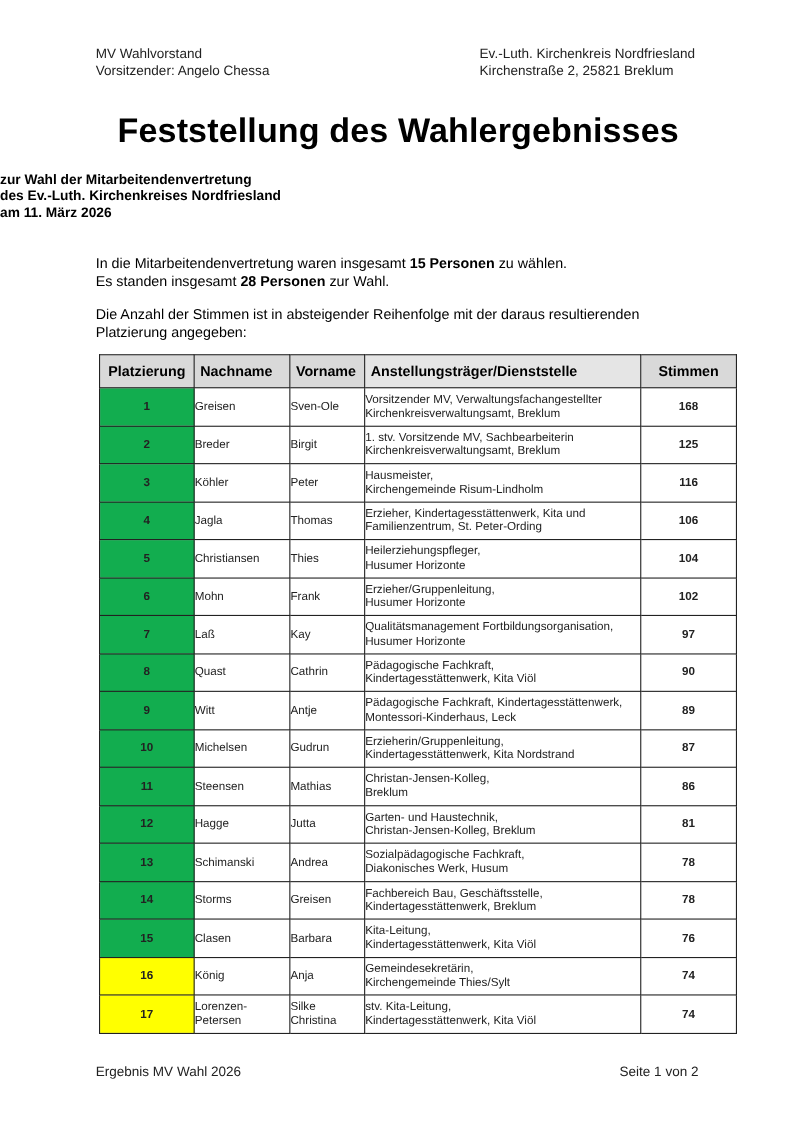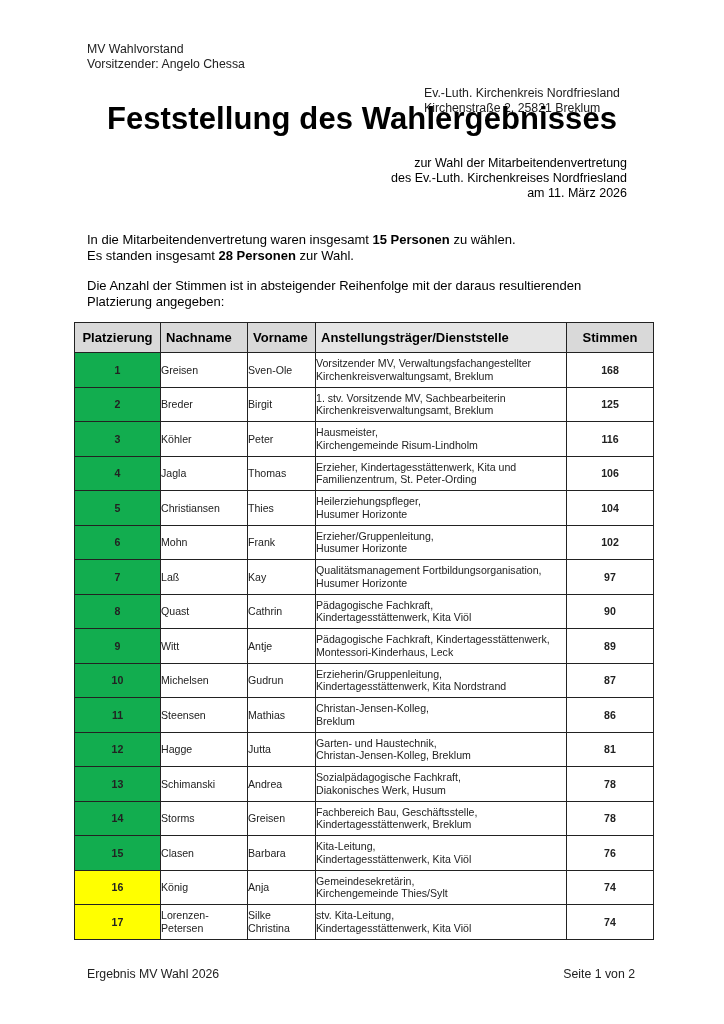--- a/index.html
+++ b/index.html
@@ -1,25 +1,25 @@
 <!DOCTYPE html>
 <html><head>
 <meta charset="utf-8">
 <style>
   html, body { margin: 0; padding: 0; background: #ffffff; }
   body { width: 724px; height: 1024px; position: relative; font-family: "Liberation Sans", sans-serif; color: #111; overflow: hidden; }
   .hdr { position: absolute; top: 42px; font-size: 12.3px; line-height: 15px; color: #222; }
   .hdr.left { left: 87px; }
-  .hdr.right { left: 424px; margin-top: 44px; }
+  .hdr.right { left: 436px; }
   .title { position: absolute; top: 101px; left: 0; width: 724px; text-align: center; font-size: 31px; font-weight: bold; letter-spacing: 0.1px; color: #000; }
-  .subtitle { position: absolute; top: 156px; left: 0; width: 627px; text-align: right; font-size: 12.5px; font-weight: normal; line-height: 15px; color: #000; }
+  .subtitle { position: absolute; top: 156px; left: 0; width: 627px; text-align: left; font-size: 12.5px; font-weight: bold; line-height: 15px; color: #000; }
   .intro { position: absolute; left: 87px; top: 232px; font-size: 13px; line-height: 15.5px; color: #000; }
   .intro p { margin: 0; }
   .intro .gap { height: 15px; }
-  table.results { position: absolute; left: 74px; top: 322px; width: 579px; border-collapse: collapse; table-layout: fixed; }
+  table.results { position: absolute; left: 90px; top: 322px; width: 579px; border-collapse: collapse; table-layout: fixed; }
   table.results th, table.results td { border: 1.6px solid #222; padding: 0; }
   table.results th { background: #d9d9d9; height: 29px; font-size: 13px; font-weight: bold; text-align: center; color: #000; }
   table.results th.left { text-align: left; padding-left: 5px; }
   table.results td { height: 33.5px; font-size: 10.6px; line-height: 12.5px; color: #222; background: #fff; }
   td.rank { text-align: center; font-weight: bold; font-size: 13px; color: #111; }
   td.rank.elected { background: #12ad4f; }
   td.rank.substitute { background: #ffff00; }
   td.name, td.first, td.org { padding-left: 5px; }
   td.votes { text-align: center; font-weight: bold; font-size: 13px; color: #111; }
   .footer { position: absolute; top: 967px; font-size: 12.3px; color: #222; }

